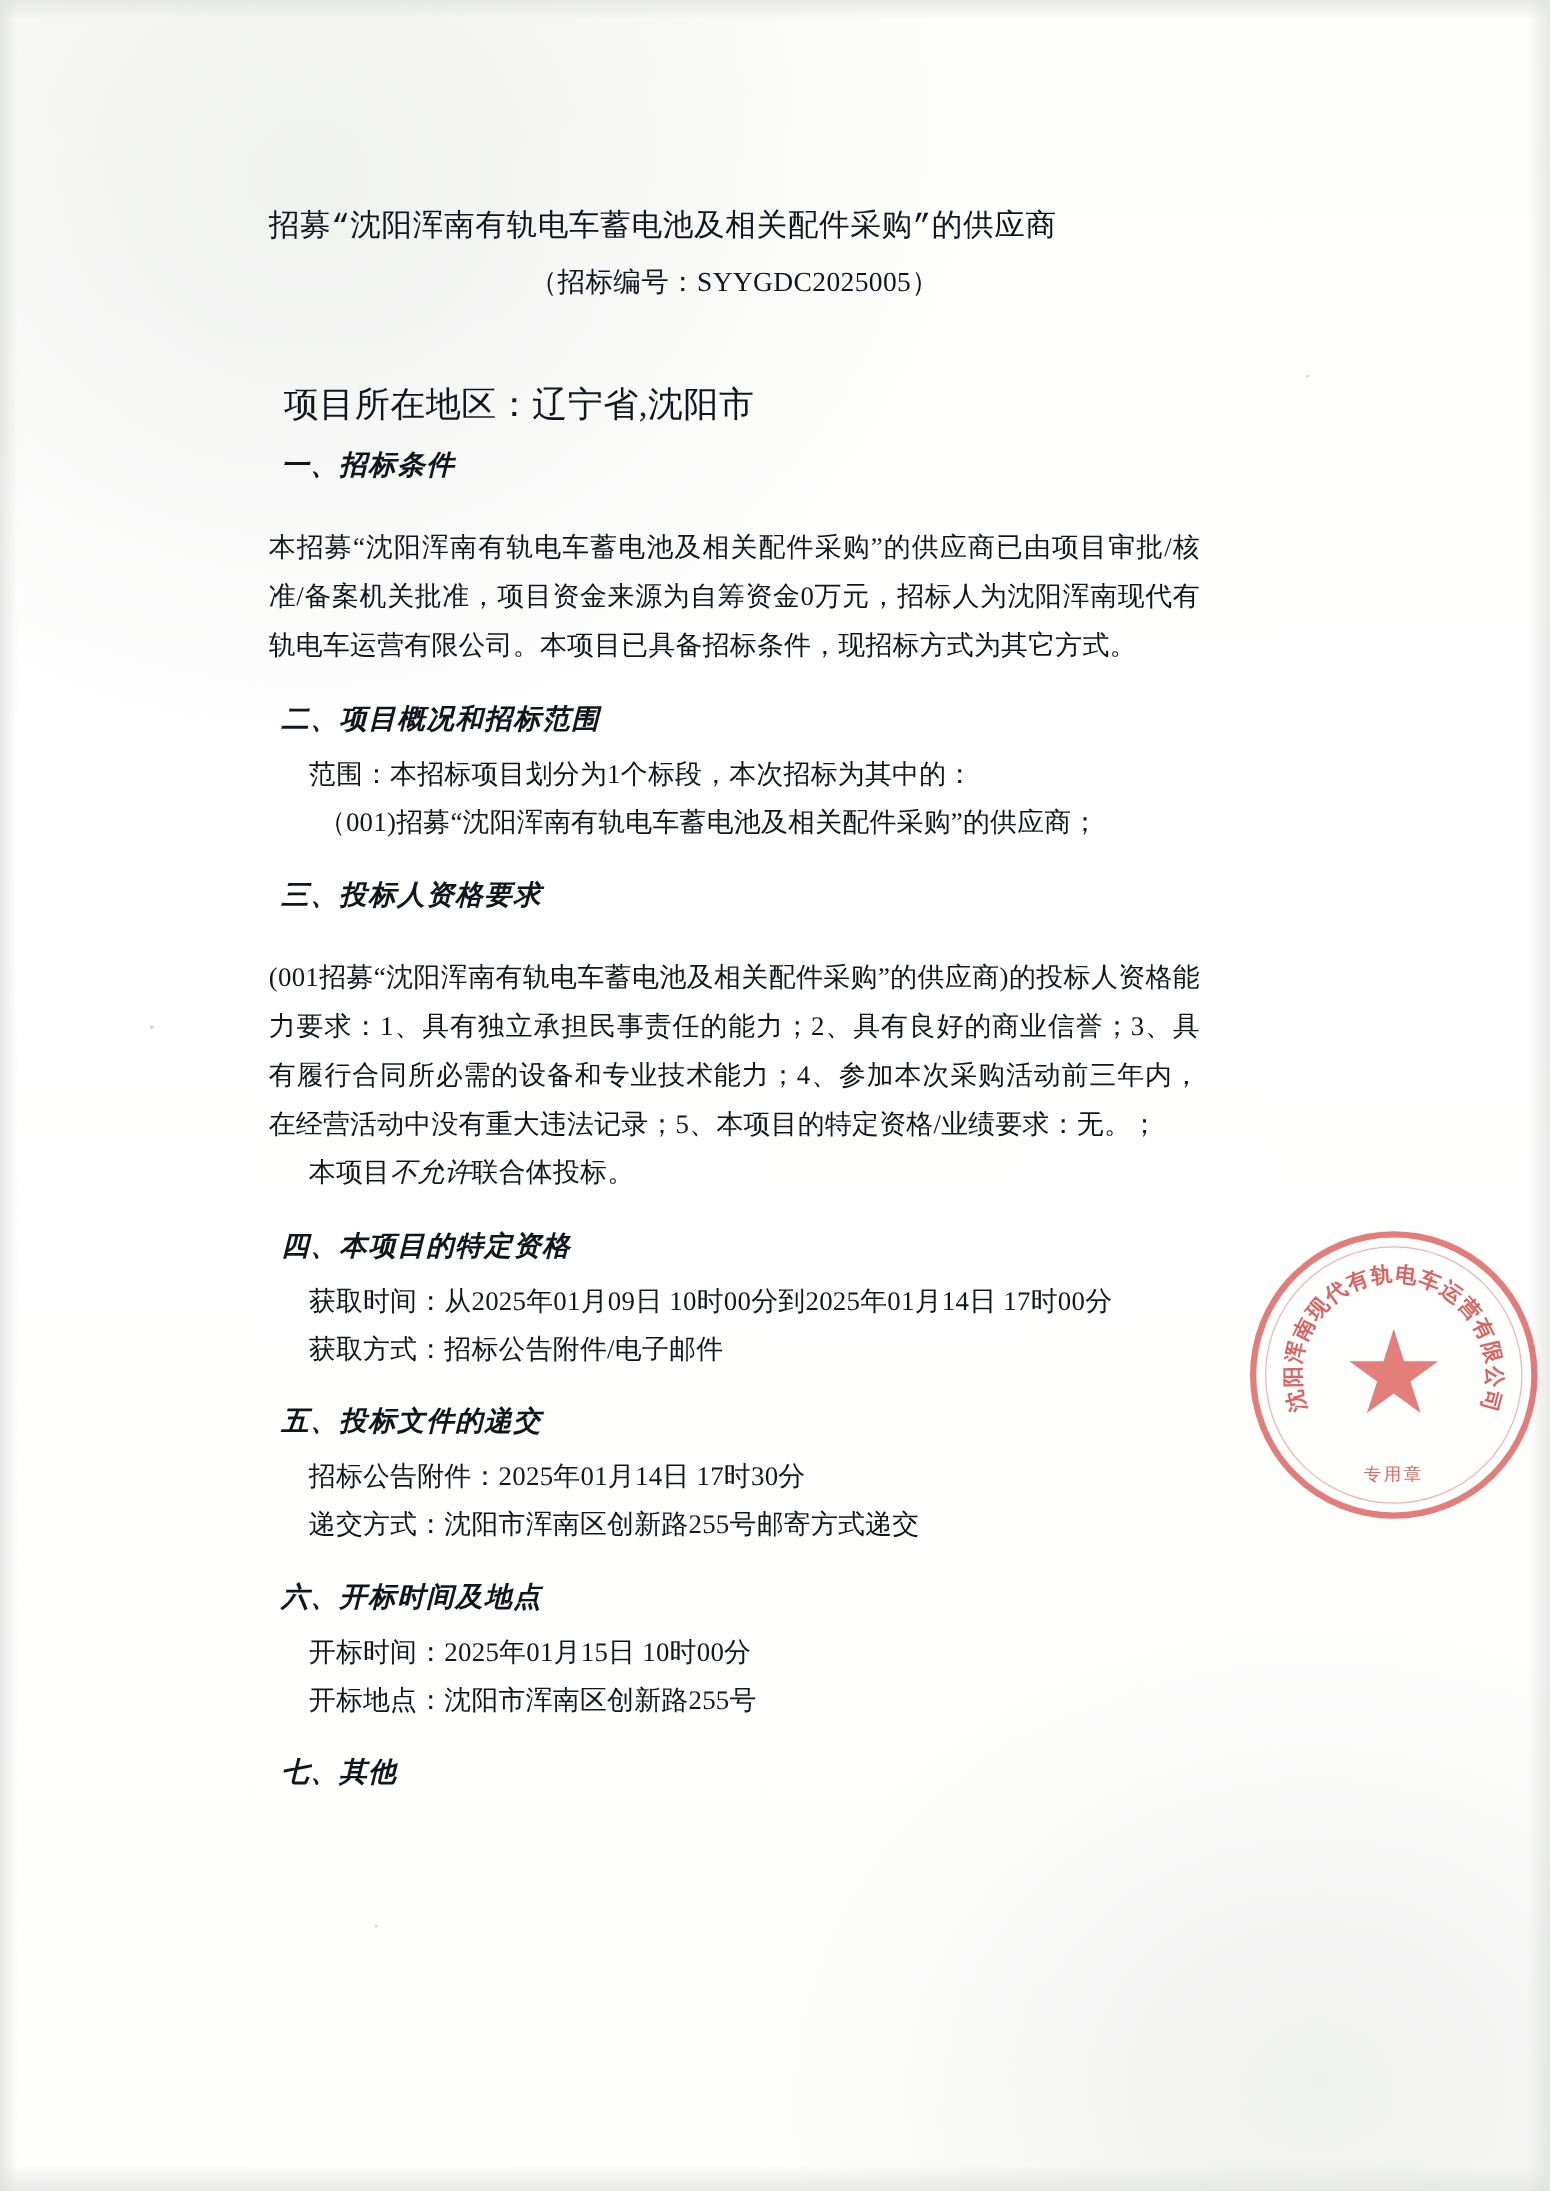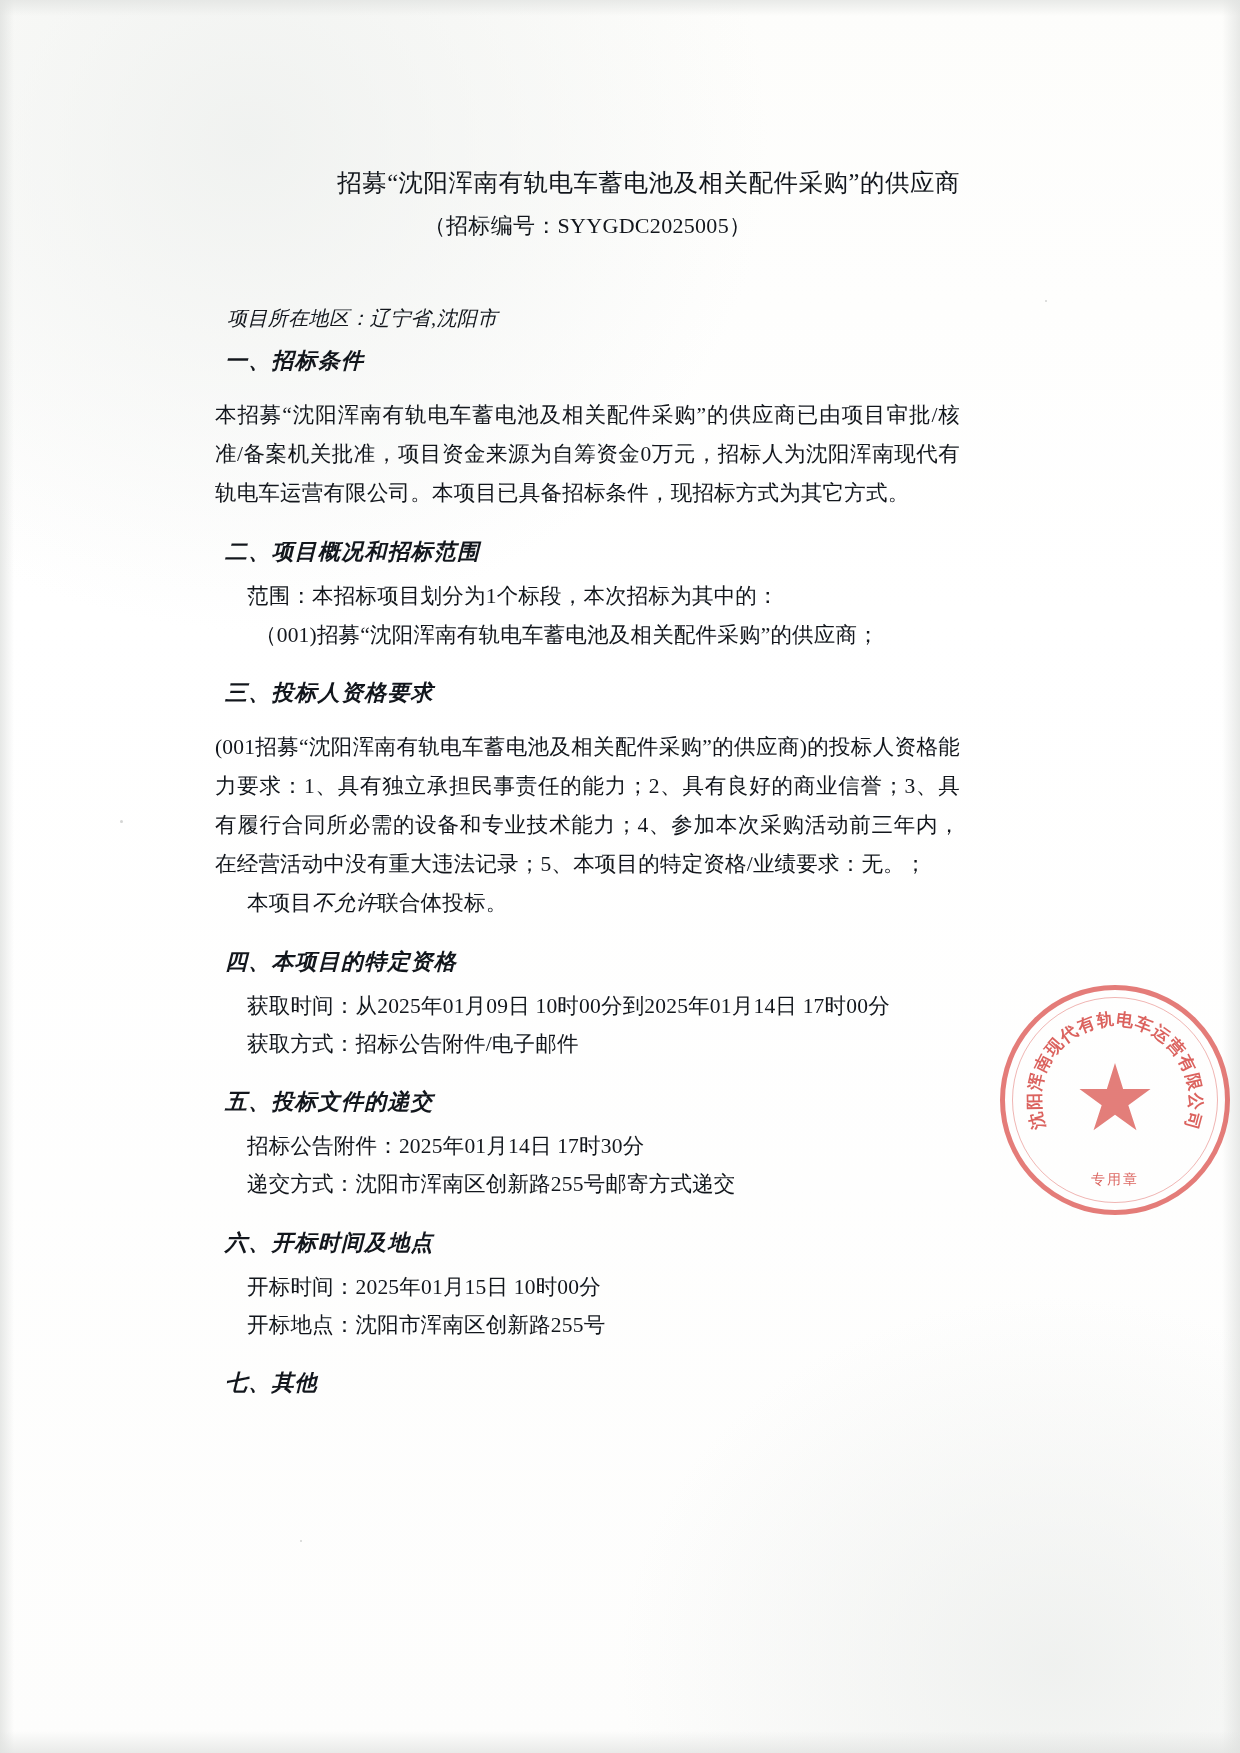--- a/index.html
+++ b/index.html
@@ -52,56 +52,56 @@
   .content {
     position: absolute;
     left: 215px;
     top: 165px;
     width: 745px;
   }
 
   .doc-title {
     font-size: 24.5px;
     line-height: 1.5;
-    text-align: right;
+    text-align: left;
     letter-spacing: 0.5px;
     white-space: nowrap;
+    font-family: Liberation Mono, monospace;
   }
   .doc-subtitle {
     font-size: 22px;
     line-height: 1.6;
     text-align: center;
     margin-top: 6px;
     letter-spacing: 0.3px;
   }
 
   .region-line {
-    font-size: 20px;
+    font-size: 28px;
     margin-top: 62px;
     padding-left: 12px;
     letter-spacing: 0.4px;
-    font-style: italic;
   }
 
   .section-heading {
     font-size: 22px;
     font-weight: bold;
     font-family: "Liberation Sans", "DejaVu Sans", sans-serif;
     letter-spacing: 1.2px;
     margin-top: 14px;
     padding-left: 10px;
     font-style: italic;
   }
 
   .para {
     font-size: 21.5px;
     line-height: 1.82;
     text-align: justify;
     letter-spacing: 0.2px;
-    margin-top: 20px;
+    margin-top: 32px;
   }
 
   .indent-line {
     font-size: 21.5px;
     line-height: 1.78;
     padding-left: 32px;
     letter-spacing: 0.2px;
   }
   .indent-line.sub { padding-left: 40px; }
   .block-gap-sm { height: 10px; }

